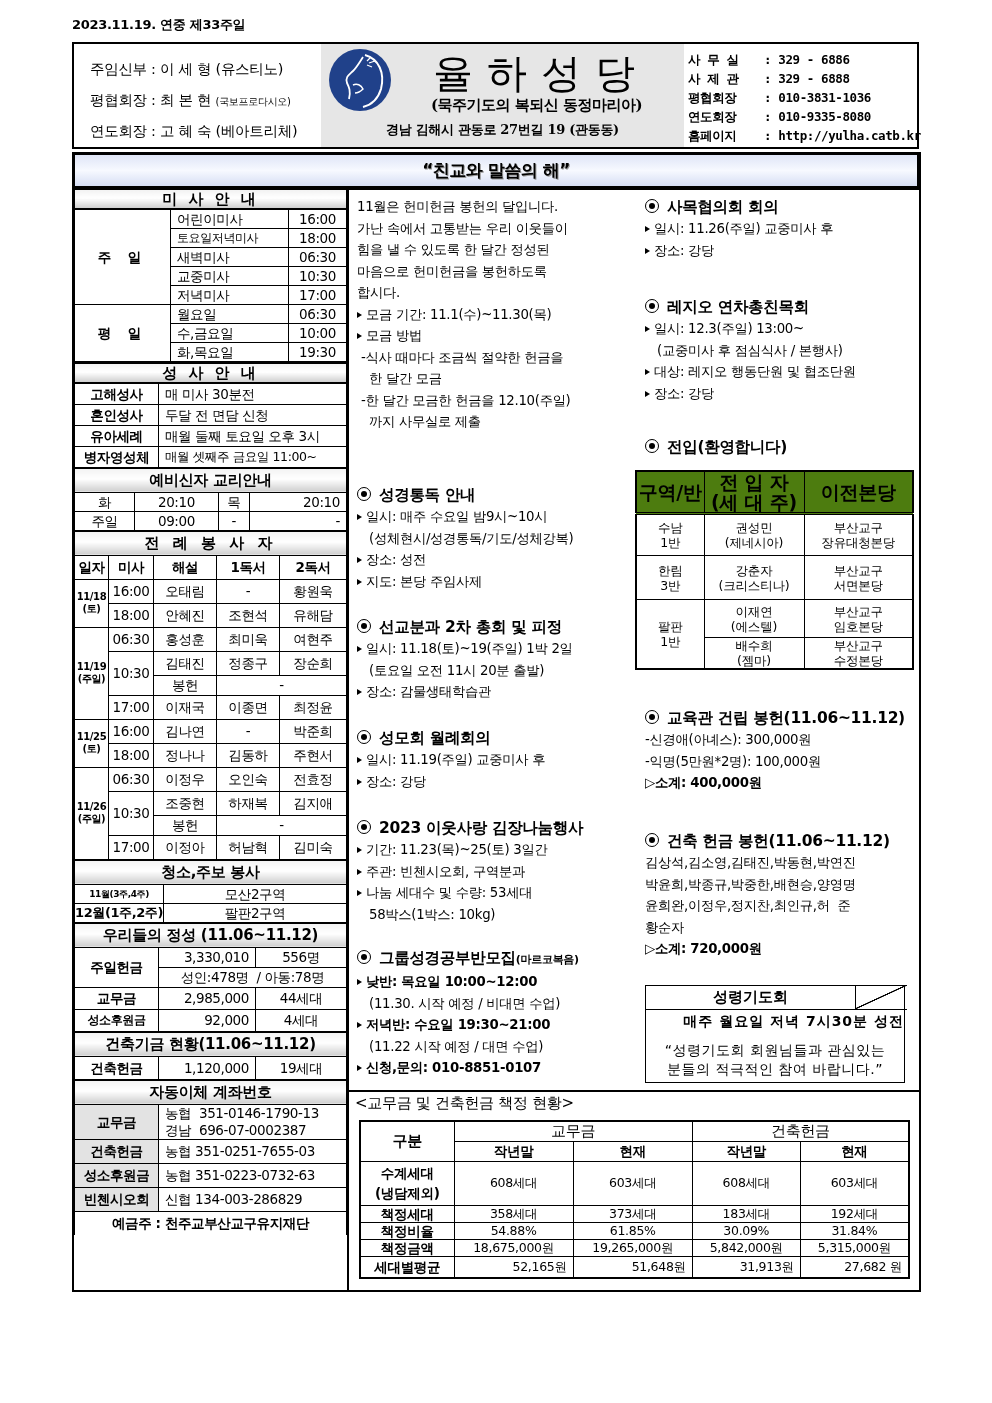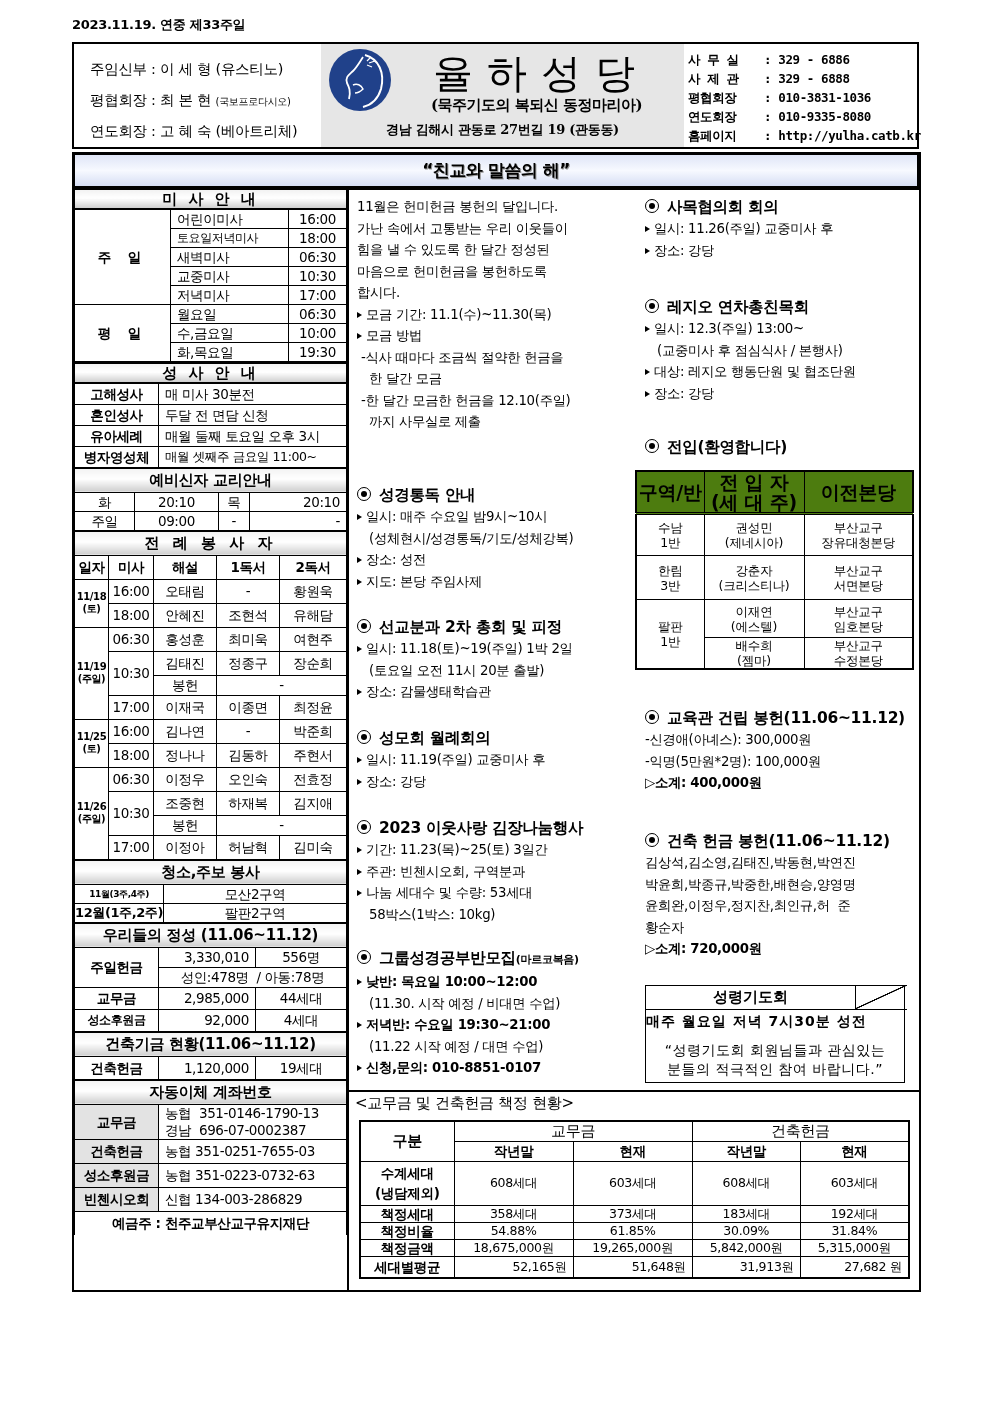--- a/index.html
+++ b/index.html
@@ -41,21 +41,21 @@
 .sec p.b{font-weight:bold}
 .tri{display:inline-block;width:0;height:0;border-left:5px solid #000;border-top:3.5px solid transparent;border-bottom:3.5px solid transparent;margin-right:4px;vertical-align:1px}
 .ind{padding-left:12px}
 #moveTable{position:absolute;left:635px;top:470px;width:279px;border:2px solid #000}
 #moveTable td{font-size:12.5px;line-height:15px;white-space:normal;letter-spacing:-0.2px}
 #moveTable .th{background:#4d7c0f;font-weight:bold;font-size:19px;border-bottom:3px double #000}
 #prayer{position:absolute;left:645px;top:985px;width:260px;height:98px;border:1px solid #000}
 #prayer .tab{position:absolute;left:-1px;top:-1px;width:211px;height:24px;border:1px solid #000;border-bottom:none;text-align:center;font-weight:bold;font-size:15px;line-height:22px}
 #prayer .diag{position:absolute;left:209px;top:-1px;width:52px;height:24px;background:linear-gradient(to bottom right,transparent 48%,#000 49%,#000 51%,transparent 52%)}
 #prayer .line{position:absolute;left:-1px;top:23px;width:262px;border-top:1px solid #000}
-#prayer .l1{position:absolute;top:27px;width:100%;text-align:left;font-weight:bold;font-size:14px;letter-spacing:1px}
+#prayer .l1{position:absolute;top:27px;width:100%;text-align:right;font-weight:bold;font-size:14px;letter-spacing:1px}
 #prayer .l2{position:absolute;top:55px;width:100%;text-align:center;font-size:14px;line-height:19px;letter-spacing:0.5px}
 #bottom{left:349px;top:1092px;width:572px;height:200px;border-right:2px solid #000;border-bottom:2px solid #000}
 #bottom .cap{position:absolute;left:6px;top:2px;font-size:15px;letter-spacing:-0.3px}
 #assess{position:absolute;left:10px;top:28px;width:551px;border:2px solid #000}
 #assess td{font-size:12.5px;line-height:16px;letter-spacing:-0.3px}
 #assess td.h{font-weight:bold;font-size:13.5px}
 </style>
 </head>
 <body>
 

